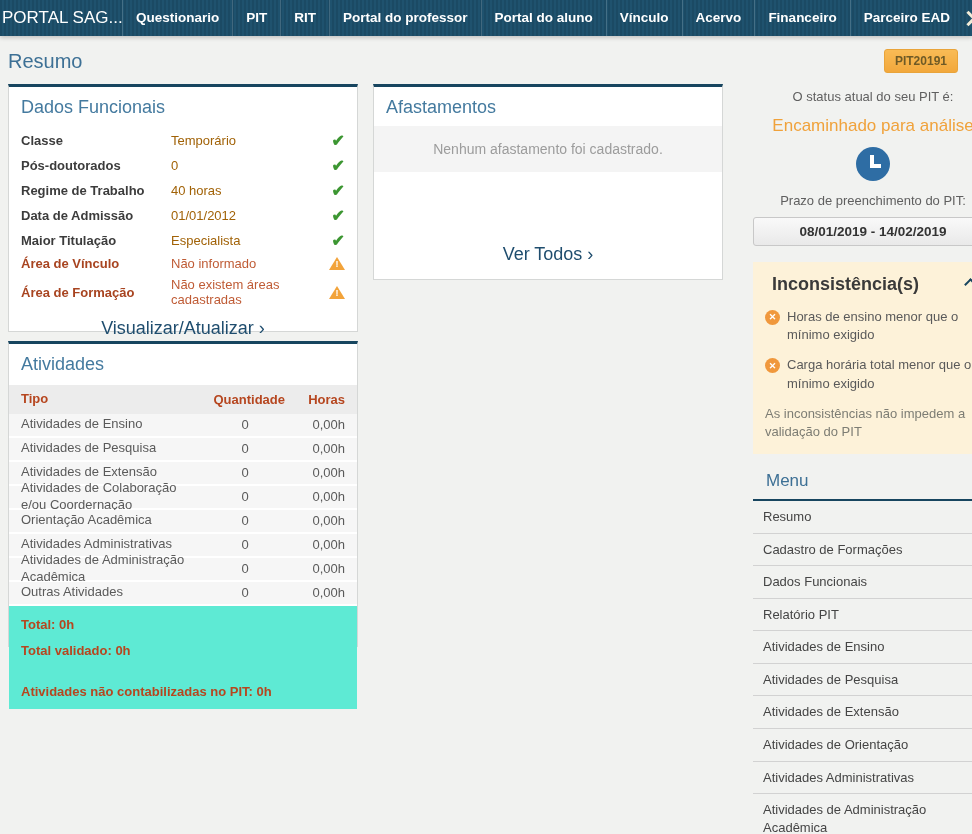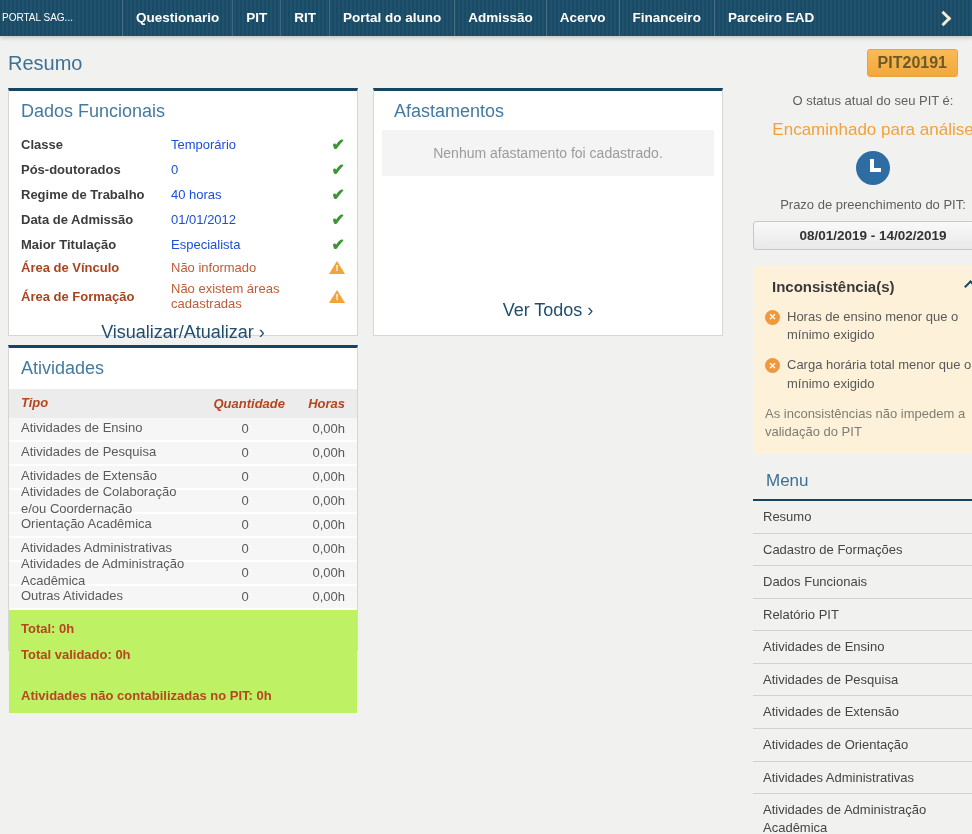--- a/index.html
+++ b/index.html
@@ -12,42 +12,42 @@
   }
 
   
   .navbar {
     height:36px;
     background:repeating-linear-gradient(90deg,#1b4a64 0px,#1b4a64 2px,#1f526e 2px,#1f526e 4px);
     display:flex; align-items:stretch; color:#fff;
     box-shadow:0 2px 4px rgba(0,0,0,.18);
     position:relative; z-index:5;
   }
-  .brand { line-height:36px; font-size:10px; padding:0 10px 0 2px; width:122px; white-space:nowrap; }
+  .brand { line-height:36px; font-size:17px; padding:0 10px 0 2px; width:122px; white-space:nowrap; }
   .nav-item {
     line-height:36px; padding:0 13px; font-size:13.5px; white-space:nowrap;
     border-left:1px solid rgba(255,255,255,.17); cursor:pointer;font-weight:bold;
   }
   .nav-item:last-of-type { border-right:1px solid rgba(255,255,255,.17); }
   .nav-spacer { flex:1; }
   .nav-arrow { width:52px; display:flex; align-items:center; justify-content:center; cursor:pointer; }
   .nav-arrow .chev-right {
     width:11px; height:11px;
     border-top:3px solid #f3ecd7; border-right:3px solid #f3ecd7;
     transform:rotate(45deg); margin-right:6px;
   }
 
   
   .page-header { display:flex; align-items:center; padding:13px 8px 11px 8px; }
   .page-title { font-size:20px; color:#3d7095; font-weight:400; }
   .badge {
     margin-left:auto; margin-right:6px;
     background:linear-gradient(#f9bb55,#f2a83c);
     border:1px solid #e9a43a; border-radius:3px;
-    color:#6e5a26; font-weight:bold; font-size:16px;
+    color:#6e5a26; font-weight:bold; font-size:12px;
     padding:4px 10px;
   }
 
   
   .content { display:flex; align-items:flex-start; padding-left:8px; }
   .col-left  { width:350px; flex-shrink:0; }
   .col-mid   { width:350px; flex-shrink:0; margin-left:15px; }
   .sidebar   { width:240px; flex-shrink:0; margin-left:30px; }
 
   
@@ -55,58 +55,58 @@
     background:#fff;
     border:1px solid #d5d7d6; border-top:3px solid #17455f;
     display:flex; flex-direction:column;
   }
   .panel-title { color:#447a9f; font-size:18px; font-weight:400; }
 
   #dados-panel { height:248px; padding:10px 12px 10px; }
   #dados-panel .panel-title { margin-bottom:10px; }
   .df-row { display:flex; align-items:center; padding:3px 0; }
   .df-label { width:150px; font-weight:bold; color:#3c3c3c; }
-  .df-value { flex:1; color:#1d4ed8; }
+  .df-value { flex:1; color:#a16207; }
   .df-icon { margin-left:6px; }
   .df-row[data-status="ok"] .df-icon::before { content:"✔"; color:#3c9632; font-weight:bold; font-size:16px; }
   .df-row[data-status="warning"] .df-label { color:#a84420; }
   .df-row[data-status="warning"] .df-value { color:#bf5b35; }
   .df-row[data-status="warning"] .df-icon {
     width:0; height:0; position:relative;
     border-left:8px solid transparent; border-right:8px solid transparent;
     border-bottom:13px solid #f2a33a;
   }
   .df-row[data-status="warning"] .df-icon::after {
     content:"!"; position:absolute; left:0; top:2px; transform:translateX(-50%);
     color:#fff; font-size:9px; font-weight:bold;
   }
   .panel-link {
     margin-top:auto; text-align:center; color:#1f4d6e; font-size:18px;
     padding:8px 0 4px; cursor:pointer; text-decoration:none; display:block;
   }
 
-  #afast-panel { height:248px; padding:10px 8px 10px; }
+  #afast-panel { height:196px; padding:10px 0 10px; }
   #afast-panel .panel-title { padding:0 12px; margin-bottom:8px; }
   .empty-band { background:#f4f4f4; color:#9c9c9c; text-align:center; font-size:14px; padding:15px 10px; }
 
   #atividades-panel { height:306px; margin-top:9px; padding:10px 0 0; }
   #atividades-panel .panel-title { padding:0 12px; margin-bottom:10px; }
   .tbl-header {
     display:flex; background:#ececec; color:#b6461f; font-weight:bold;
-    padding:6px 12px; align-items:center;font-style:italic;
+    padding:6px 12px; align-items:center;
   }
   .tbl-row {
     display:flex; background:#f6f6f6; border-bottom:2px solid #fff;
     color:#5a5a5a; padding:4px 12px; align-items:center; min-height:24px;
   }
   .col-tipo { flex:1; padding-right:6px; line-height:1.3; }
   .col-qtd { width:80px; text-align:center; }
   .col-horas { width:60px; text-align:right; }
   .tbl-header .col-qtd { text-align:right; }
-  .totals { background:#bef264; padding:8px 12px 10px; color:#b6461f; font-weight:bold; flex:1; }
+  .totals { background:#5eead4; padding:8px 12px 10px; color:#b6461f; font-weight:bold; flex:1; }
   .t-line { margin:3px 0 11px; }
   .t-line.gap { margin-top:26px; margin-bottom:0; }
 
   
   .status-block { text-align:center; color:#5f5f5f; padding-top:5px; }
   .status-label { margin-bottom:12px; }
   .status-value { color:#f0a23b; font-size:17px; }
   .clock-circle {
     width:34px; height:34px; border-radius:50%; background:#2e6da4;
     margin:11px auto 12px; position:relative;
@@ -116,21 +116,21 @@
   .prazo-label { margin-bottom:9px; }
   .prazo-box {
     background:linear-gradient(#f9f9f9,#e9e9e9);
     border:1px solid #c8c8c8; border-radius:3px;
     font-weight:bold; color:#333; font-size:13.5px;
     text-align:center; padding:6px 4px;
   }
 
   .incons { background:#fdf2d9; margin-top:16px; padding:12px 12px 13px; }
   .incons-header { display:flex; justify-content:space-between; align-items:center; margin-bottom:13px; }
-  .incons-title { font-weight:bold; color:#3a3a3a; font-size:15px;padding-left:7px; }
+  .incons-title { font-weight:bold; color:#3a3a3a; font-size:18px;padding-left:7px; }
   .chev-up {
     width:9px; height:9px; margin-right:6px; cursor:pointer;
     border-top:2px solid #17455f; border-left:2px solid #17455f;
     transform:rotate(45deg);
   }
   .incons-item { display:flex; gap:7px; color:#5a5a5a; margin-bottom:12px; line-height:1.4; }
   .x-circle {
     width:15px; height:15px; border-radius:50%; background:#f0983c;
     color:#fff; font-size:9px; font-weight:bold;
     display:flex; align-items:center; justify-content:center;
@@ -150,22 +150,23 @@
   }
 </style>
 </head>
 <body>
 
 <div class="navbar">
   <div class="brand">PORTAL SAG...</div>
   <div class="nav-item">Questionario</div>
   <div class="nav-item">PIT</div>
   <div class="nav-item">RIT</div>
+  <div class="nav-item">Portal do professor</div>
   <div class="nav-item">Portal do aluno</div>
-  <div class="nav-item">Admissão</div>
+  <div class="nav-item">Vínculo</div>
   <div class="nav-item">Acervo</div>
   <div class="nav-item">Financeiro</div>
   <div class="nav-item">Parceiro EAD</div>
   <div class="nav-spacer"></div>
   <div class="nav-arrow">
     <span class="chev-right"></span>
   </div>
 </div>
 
 <div class="page-header">

